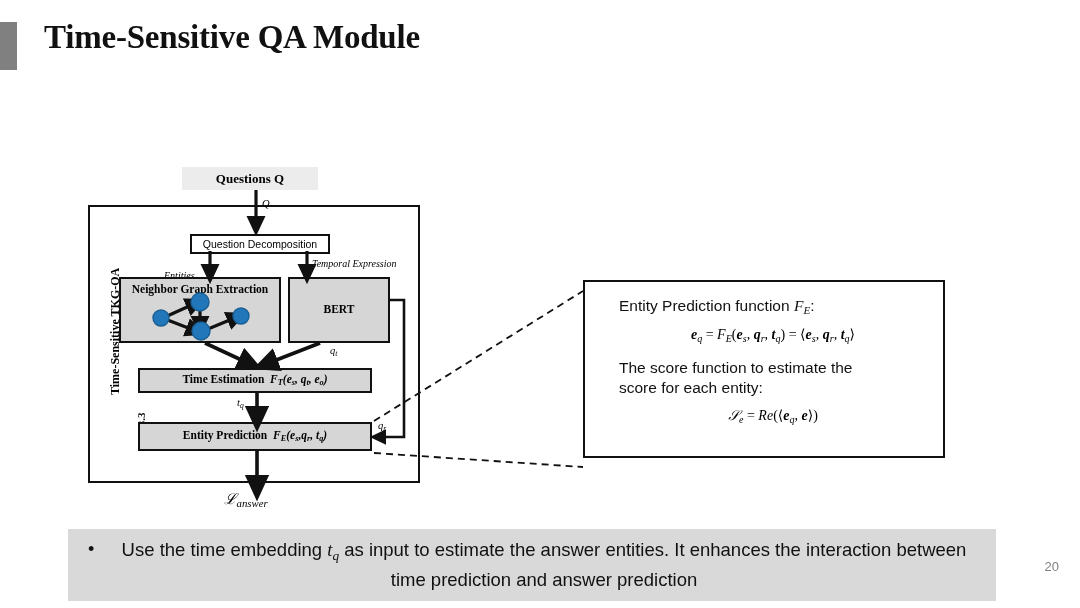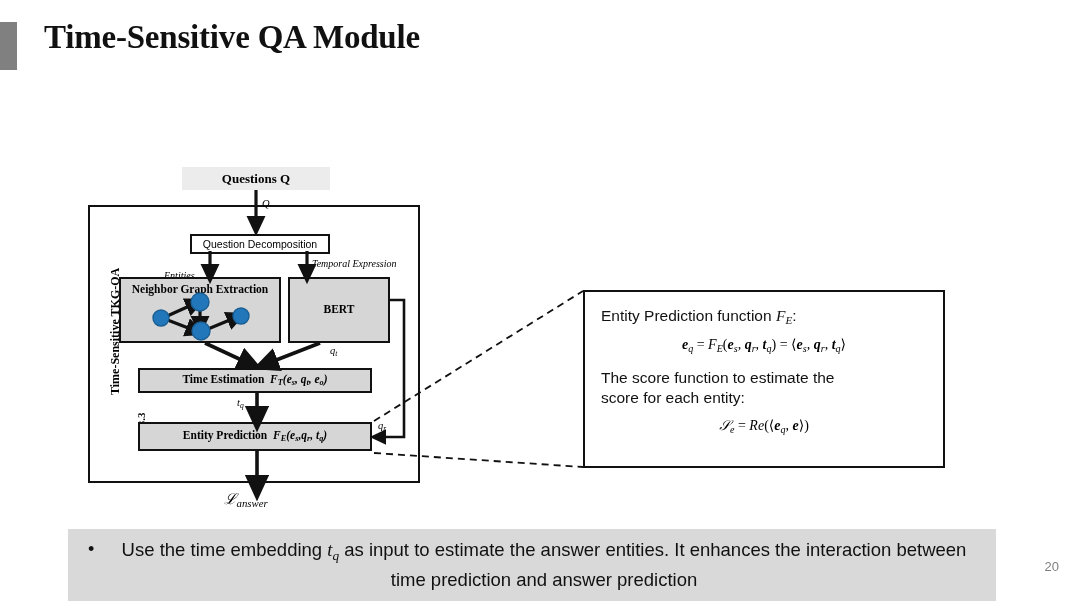--- a/index.html
+++ b/index.html
@@ -84,25 +84,25 @@
   .rot-lbl.small { font-size: 11px; font-weight: bold; }
 
   
   .mth { font-family: "Liberation Serif", serif; font-style: italic; }
   .sub { font-size: 0.72em; vertical-align: -0.28em; font-style: italic; }
   .bold-it { font-weight: bold; font-style: italic; }
 
   
   .callout {
     position: absolute;
-    left: 583px; top: 290px; width: 362px; height: 178px;
+    left: 583px; top: 280px; width: 362px; height: 178px;
     border: 2.6px solid #111;
     background: #fff;
     box-sizing: border-box;
-    padding: 14px 16px 0 16px;
+    padding: 14px 16px 0 34px;
   }
   .callout-line {
     font-family: "Liberation Sans", sans-serif;
     font-size: 15.5px;
     line-height: 1.28;
     color: #111;
   }
   .callout-eq {
     text-align: center;
     font-family: "Liberation Serif", serif;
@@ -140,21 +140,21 @@
   }
 </style>
 </head>
 <body>
 
 <div class="slide">
 
   <div class="title-accent"></div>
   <div class="slide-title">Time-Sensitive QA Module</div>
 
-  <div class="banner" style="left:182px; top:167px; width:148px; height:23px;">
+  <div class="banner" style="left:182px; top:167px; width:136px; height:23px;">
     <span>Questions Q</span>
   </div>
 
   <div class="frame" style="left:88px; top:205px; width:332px; height:278px;"></div>
 
   <div class="rot-lbl" style="left:108px; top:395px;">Time-Sensitive TKG-QA</div>
   <div class="rot-lbl small" style="left:135px; top:440px;">§3.3.3</div>
 
   <div class="box white" style="left:190px; top:234px; width:140px; height:20px;">
     <span class="box-label plain">Question Decomposition</span>

